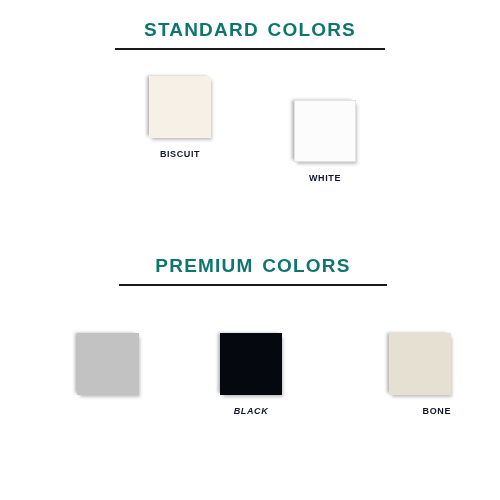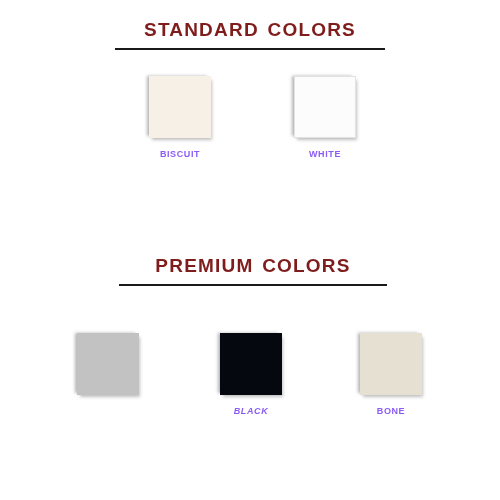--- a/index.html
+++ b/index.html
@@ -21,21 +21,21 @@
     height: 500px;
   }
 
   
   .section-heading {
     text-align: center;
     font-family: "Liberation Sans", sans-serif;
     font-weight: bold;
     font-size: 27px;
     letter-spacing: 1.2px;
-    color: #7f1d1d;
+    color: #0f766e;
     font-variant: small-caps;
     text-transform: lowercase;
     line-height: 1;
   }
   .section-heading::first-letter {
     font-size: 1em;
   }
 
   .heading-rule {
     height: 2px;
@@ -100,21 +100,21 @@
     border: 1px solid #e2e2e2;
   }
 
   .swatch-label {
     margin-top: 8px;
     text-align: center;
     font-family: "Liberation Sans", sans-serif;
     font-weight: bold;
     font-size: 13px;
     letter-spacing: 0.6px;
-    color: #8b5cf6;
+    color: #0f172a;
     font-variant: small-caps;
     text-transform: lowercase;
     line-height: 1.15;
     white-space: pre-line;
   }
 </style>
 </head>
 <body style="background-color: rgb(255, 255, 255);">
 
 <div class="page">
@@ -124,21 +124,21 @@
     <div class="heading-rule"></div>
   </div>
 
   <div class="swatch-row" id="standard-row">
 
     <div class="swatch-item" style="left:120px;">
       <div class="swatch-chip" id="chip-biscuit" style="background-color: rgb(247, 240, 230);"></div>
       <div class="swatch-label">Biscuit</div>
     </div>
 
-    <div class="swatch-item" style="left:265px;">
+    <div class="swatch-item" style="left:265px;margin-top:24px;">
       <div class="swatch-chip bordered" id="chip-white" style="background-color: rgb(252, 252, 252);"></div>
       <div class="swatch-label">White</div>
     </div>
 
   </div>
 
   <div id="premium-heading-block">
     <div class="section-heading">Premium Colors</div>
     <div class="heading-rule"></div>
   </div>
@@ -147,20 +147,20 @@
 
     <div class="swatch-item" style="left:48px;">
       <div class="swatch-chip" id="chip-sterling-silver" style="background-color: rgb(194, 194, 194);"></div>
     </div>
 
     <div class="swatch-item" style="left:191px;font-style:italic;">
       <div class="swatch-chip" id="chip-black" style="background-color: rgb(6, 8, 16);"></div>
       <div class="swatch-label">Black</div>
     </div>
 
-    <div class="swatch-item" style="left:331px;">
+    <div class="swatch-item" style="left:331px;align-items:flex-end;">
       <div class="swatch-chip" id="chip-bone" style="background-color: rgb(230, 224, 210);"></div>
       <div class="swatch-label">Bone</div>
     </div>
 
   </div>
 
 </div>
 
 </body></html>

